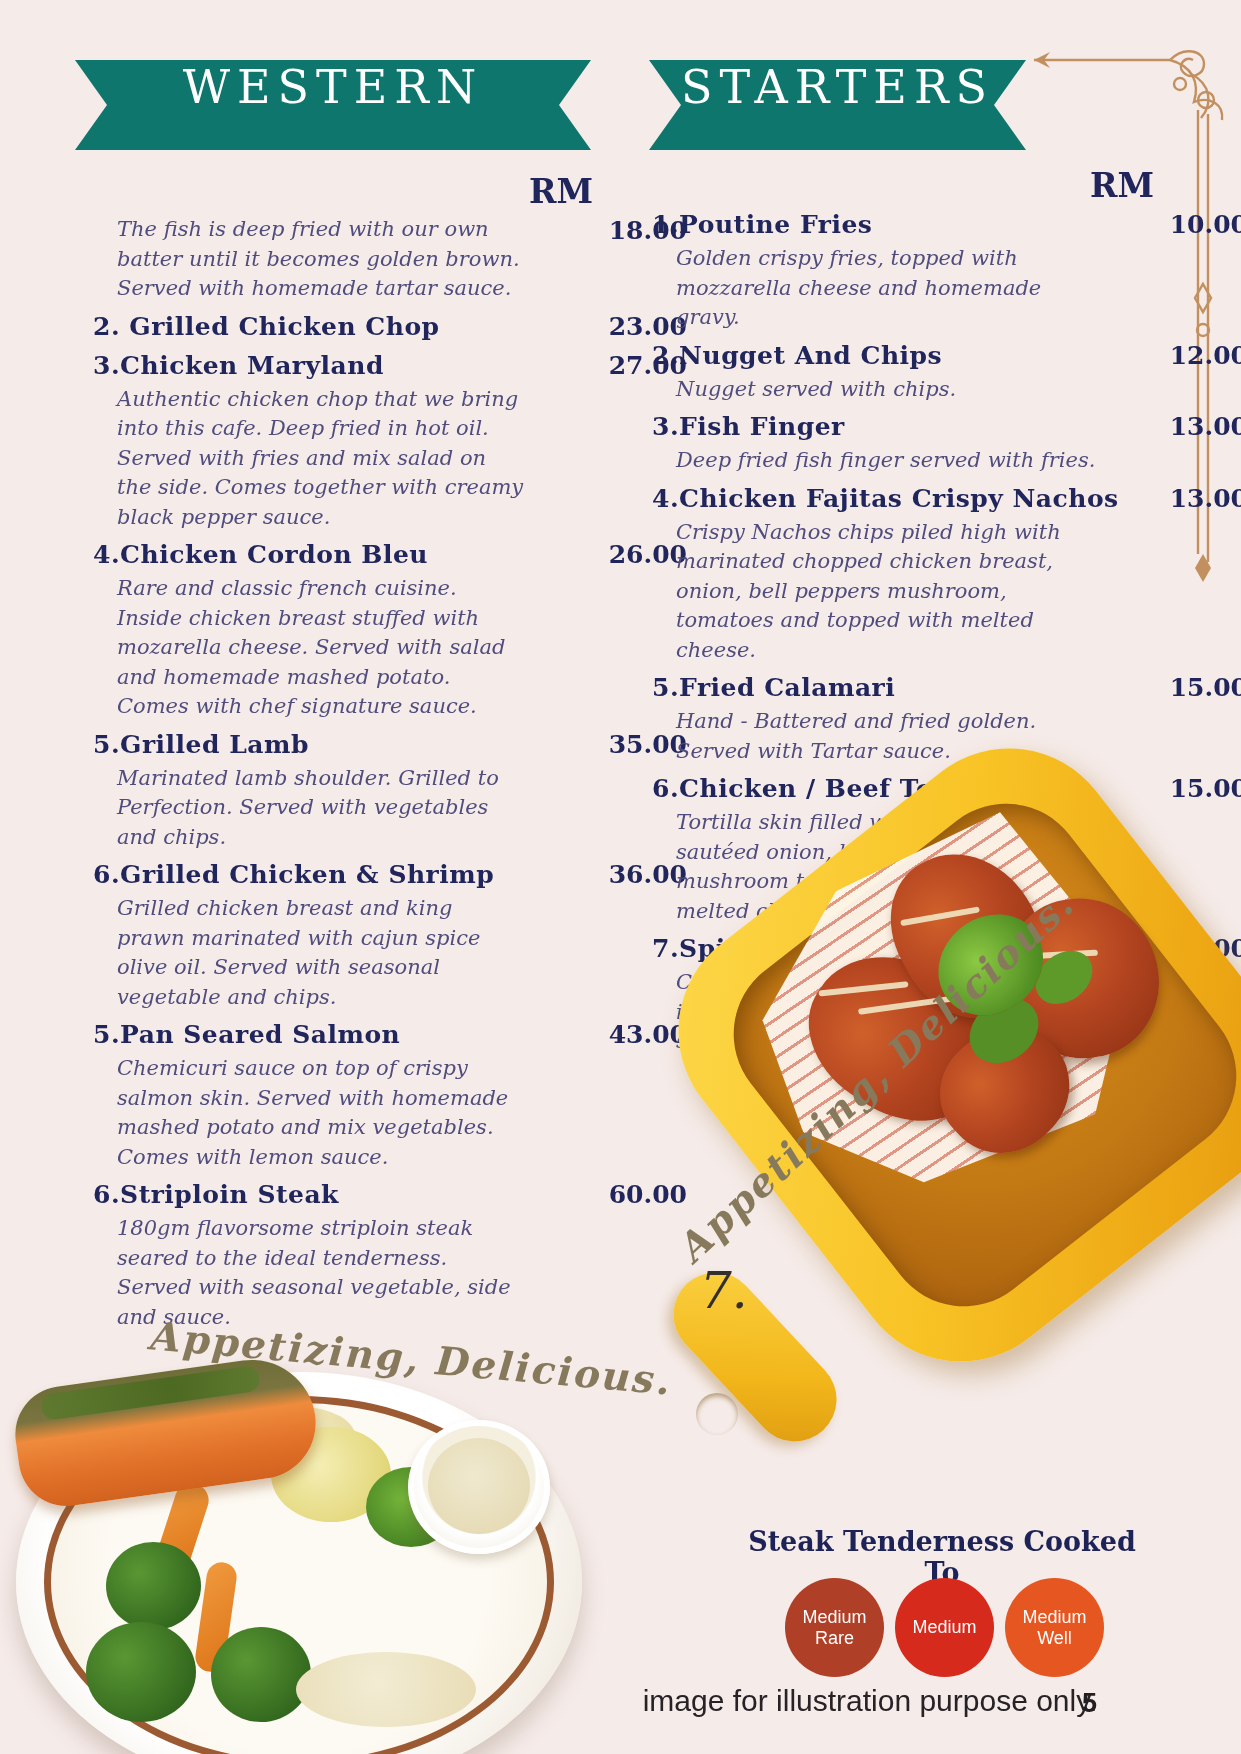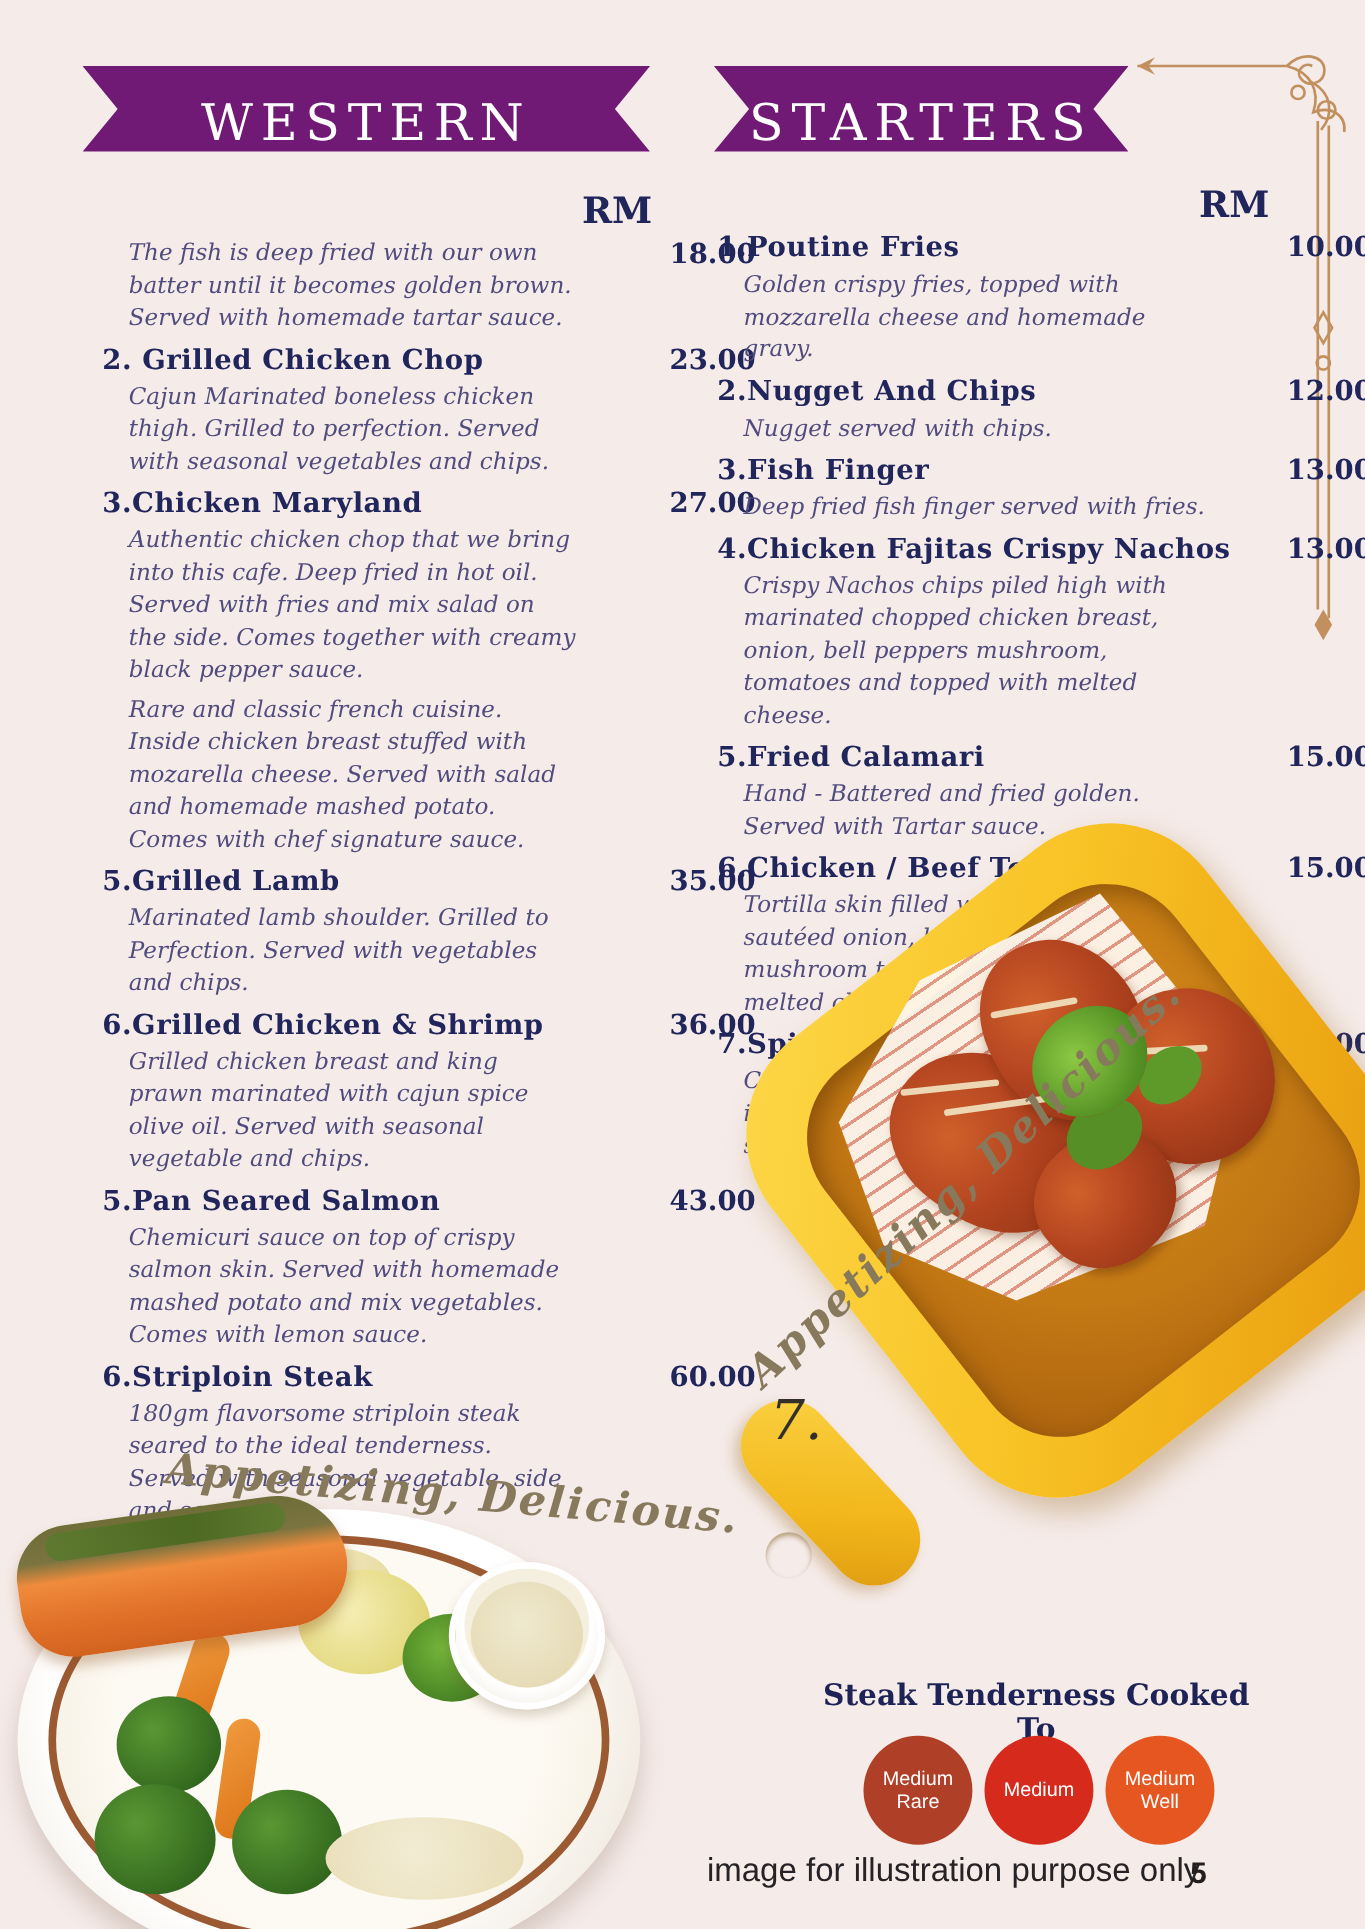--- a/index.html
+++ b/index.html
@@ -5,23 +5,23 @@
   html,body{margin:0;padding:0;}
   .page{
     position:relative;
     width:1241px;height:1754px;
     background:#f5ebe8;
     overflow:hidden;
     font-family:"DejaVu Serif","Liberation Serif",serif;
   }
   
   .banner{
-    position:absolute;height:78px;background:#701a75;
+    position:absolute;height:90px;background:#0f766e;
     clip-path:polygon(0% 0%,100% 0%,calc(100% - 32px) 50%,100% 100%,0% 100%,32px 50%);
-    display:flex;align-items:flex-end;justify-content:center;
+    display:flex;align-items:flex-start;justify-content:center;
     filter:drop-shadow(2px 4px 3px rgba(90,80,100,.35));
   }
   .banner span{
     color:#ffffff;font-size:46px;letter-spacing:7px;
     font-family:"DejaVu Serif","Liberation Serif",serif;
   }
   .banner.western{left:75px;top:60px;width:516px;}
   .banner.starters{left:649px;top:60px;width:377px;}
   
   .col{position:absolute;}
@@ -225,32 +225,35 @@
       <span class="item-price">18.00</span>
     </div>
     <div class="item-desc">The fish is deep fried with our own batter until it becomes golden brown. Served with homemade tartar sauce.</div>
   </div>
 
   <div class="menu-item">
     <div class="title-row">
       <span class="item-title">2. Grilled Chicken Chop</span>
       <span class="item-price">23.00</span>
     </div>
-    <div class="item-desc">Cajun Marinated boneless chicken thigh. Grilled to perfection. Served with seasonal vegetables and chips.</div>
   </div>
 
   <div class="menu-item">
     <div class="title-row">
       <span class="item-title">3.Chicken Maryland</span>
       <span class="item-price">27.00</span>
     </div>
     <div class="item-desc">Authentic chicken chop that we bring into this cafe. Deep fried in hot oil. Served with fries and mix salad on the side. Comes together with creamy black pepper sauce.</div>
   </div>
 
   <div class="menu-item">
+    <div class="title-row">
+      <span class="item-title">4.Chicken Cordon Bleu</span>
+      <span class="item-price">26.00</span>
+    </div>
     <div class="item-desc">Rare and classic french cuisine. Inside chicken breast stuffed with mozarella cheese. Served with salad and homemade mashed potato. Comes with chef signature sauce.</div>
   </div>
 
   <div class="menu-item">
     <div class="title-row">
       <span class="item-title">5.Grilled Lamb</span>
       <span class="item-price">35.00</span>
     </div>
     <div class="item-desc">Marinated lamb shoulder. Grilled to Perfection. Served with vegetables and chips.</div>
   </div>

